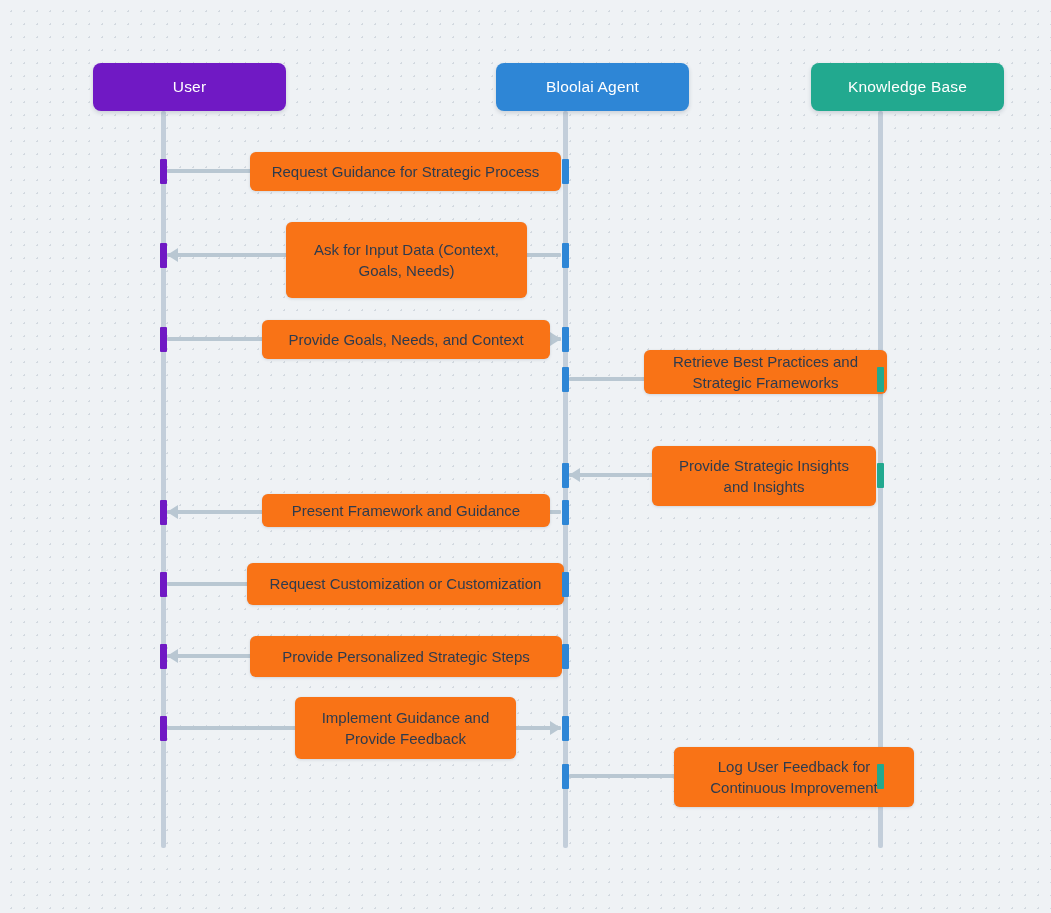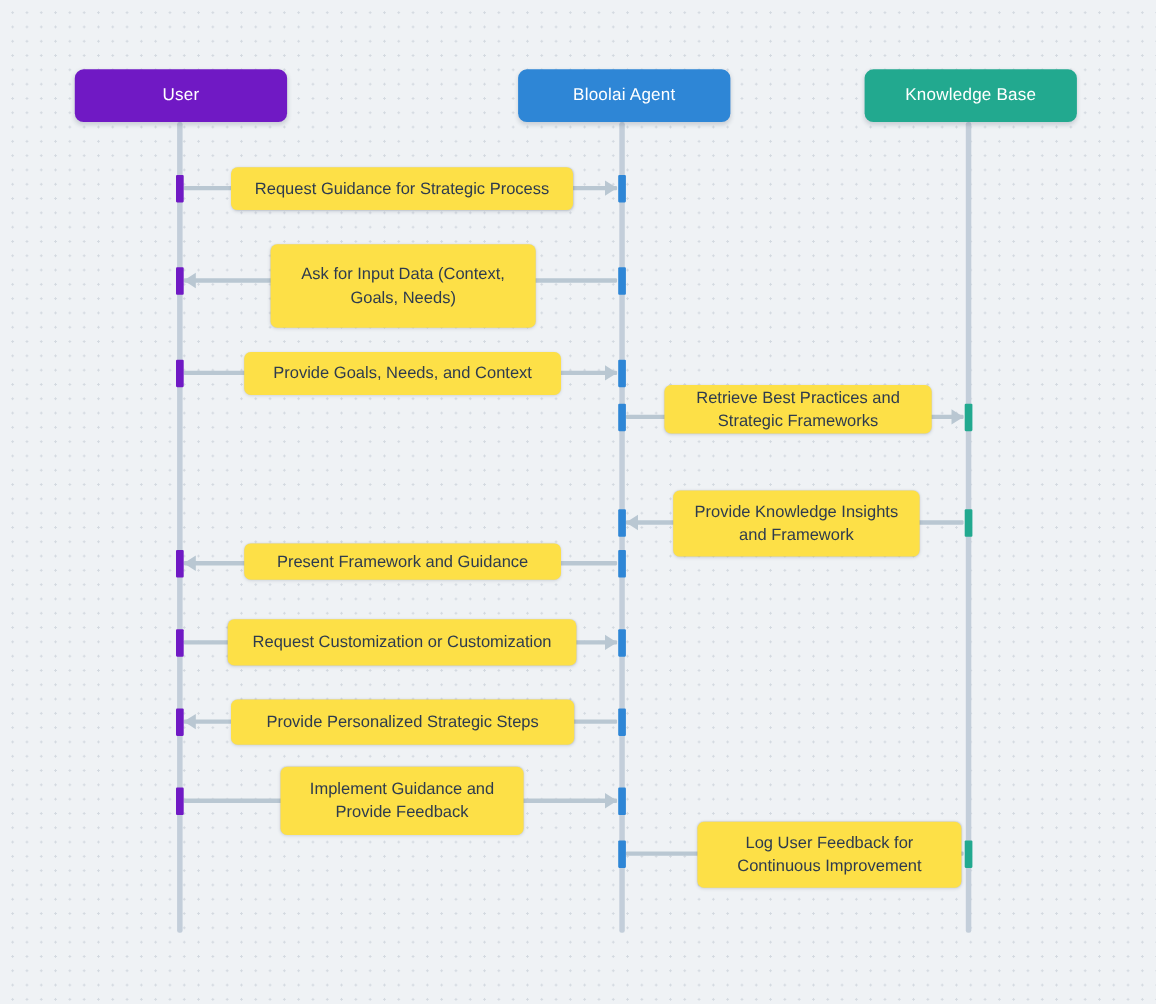--- a/index.html
+++ b/index.html
@@ -38,20 +38,21 @@
     position: absolute;
     height: 48px;
     border-radius: 8px;
     display: flex;
     align-items: center;
     justify-content: center;
     color: #ffffff;
     font-size: 15.5px;
     letter-spacing: 0.2px;
     box-shadow: 0 2px 4px rgba(40, 55, 80, 0.18);
+    margin-left: 25px;
   }
 
   
   .activation {
     position: absolute;
     width: 7px;
     border-radius: 1px;
   }
 
   
@@ -68,32 +69,33 @@
     height: 0;
     border-top: 7px solid transparent;
     border-bottom: 7px solid transparent;
   }
   .arrowhead.right { border-left: 11px solid #b9c7d2; }
   .arrowhead.left  { border-right: 11px solid #b9c7d2; }
 
   
   .msg-box {
     position: absolute;
-    background: #fde047;
+    background: #f97316;
     border-radius: 6px;
     box-shadow: 0 1px 3px rgba(45, 60, 85, 0.14),
                 0 0 1px rgba(45, 60, 85, 0.10);
     display: flex;
     align-items: center;
     justify-content: center;
     text-align: center;
     color: #2e3b4e;
     font-size: 15px;
     line-height: 1.42;
     padding: 6px 14px;
+    margin-left: 40px;
   }
 </style>
 </head>
 <body>
 
 <div id="canvas">
   <div id="lifelines-layer">
       <div class="lifeline" style="left: 161px; top: 111px; height: 737px;"></div>
       <div class="lifeline" style="left: 563px; top: 111px; height: 737px;"></div>
       <div class="lifeline" style="left: 878px; top: 111px; height: 737px;"></div>
@@ -106,21 +108,21 @@
       <div class="arrowhead left" style="top: 248px; left: 167px;"></div>
       <div class="msg-box" style="left: 246px; top: 222px; width: 241px; height: 76px;">Ask for Input Data (Context, Goals, Needs)</div>
       <div class="msg-line" style="left: 167px; width: 394px; top: 337px;"></div>
       <div class="arrowhead right" style="top: 332px; left: 550px;"></div>
       <div class="msg-box" style="left: 222px; top: 320px; width: 288px; height: 39px;">Provide Goals, Needs, and Context</div>
       <div class="msg-line" style="left: 569px; width: 307px; top: 377px;"></div>
       <div class="arrowhead right" style="top: 372px; left: 865px;"></div>
       <div class="msg-box" style="left: 604px; top: 350px; width: 243px; height: 44px;">Retrieve Best Practices and Strategic Frameworks</div>
       <div class="msg-line" style="left: 569px; width: 307px; top: 473px;"></div>
       <div class="arrowhead left" style="top: 468px; left: 569px;"></div>
-      <div class="msg-box" style="left: 612px; top: 446px; width: 224px; height: 60px;">Provide Knowledge Insights and Framework</div>
+      <div class="msg-box" style="left: 612px; top: 446px; width: 224px; height: 60px;">Provide Strategic Insights and Insights</div>
       <div class="msg-line" style="left: 167px; width: 394px; top: 510px;"></div>
       <div class="arrowhead left" style="top: 505px; left: 167px;"></div>
       <div class="msg-box" style="left: 222px; top: 494px; width: 288px; height: 33px;">Present Framework and Guidance</div>
       <div class="msg-line" style="left: 167px; width: 394px; top: 582px;"></div>
       <div class="arrowhead right" style="top: 577px; left: 550px;"></div>
       <div class="msg-box" style="left: 207px; top: 563px; width: 317px; height: 42px;">Request Customization or Customization</div>
       <div class="msg-line" style="left: 167px; width: 394px; top: 654px;"></div>
       <div class="arrowhead left" style="top: 649px; left: 167px;"></div>
       <div class="msg-box" style="left: 210px; top: 636px; width: 312px; height: 41px;">Provide Personalized Strategic Steps</div>
       <div class="msg-line" style="left: 167px; width: 394px; top: 726px;"></div>

